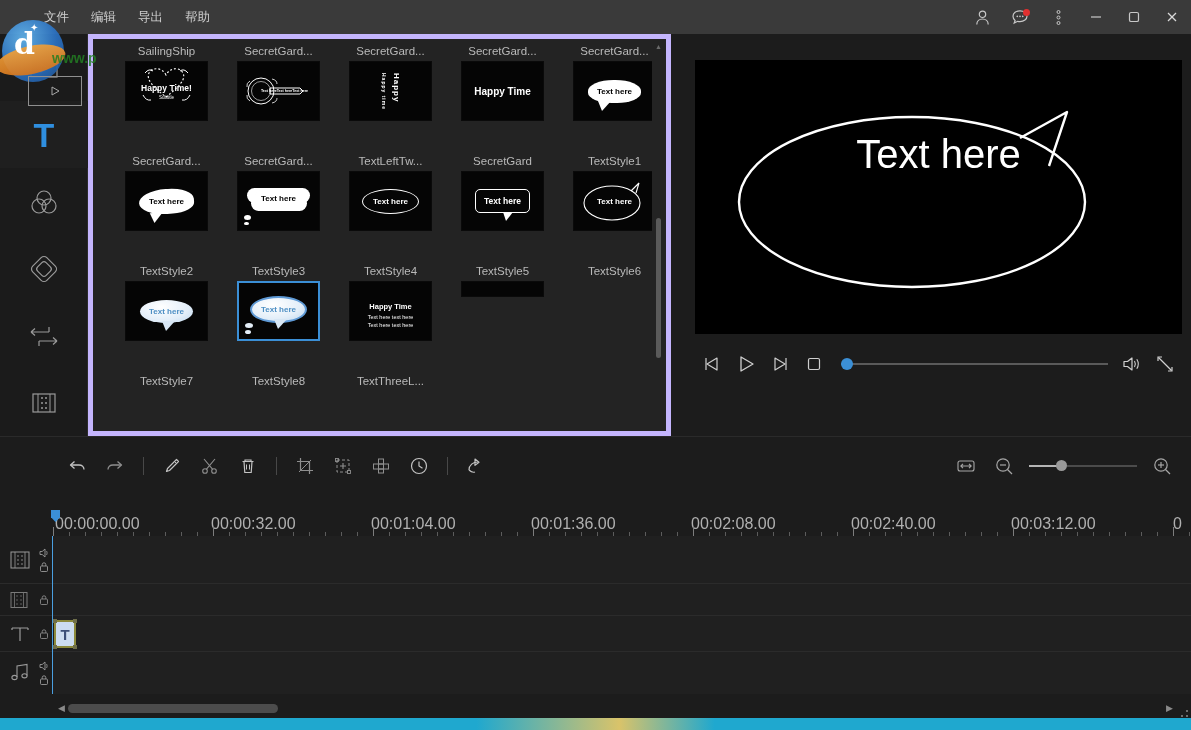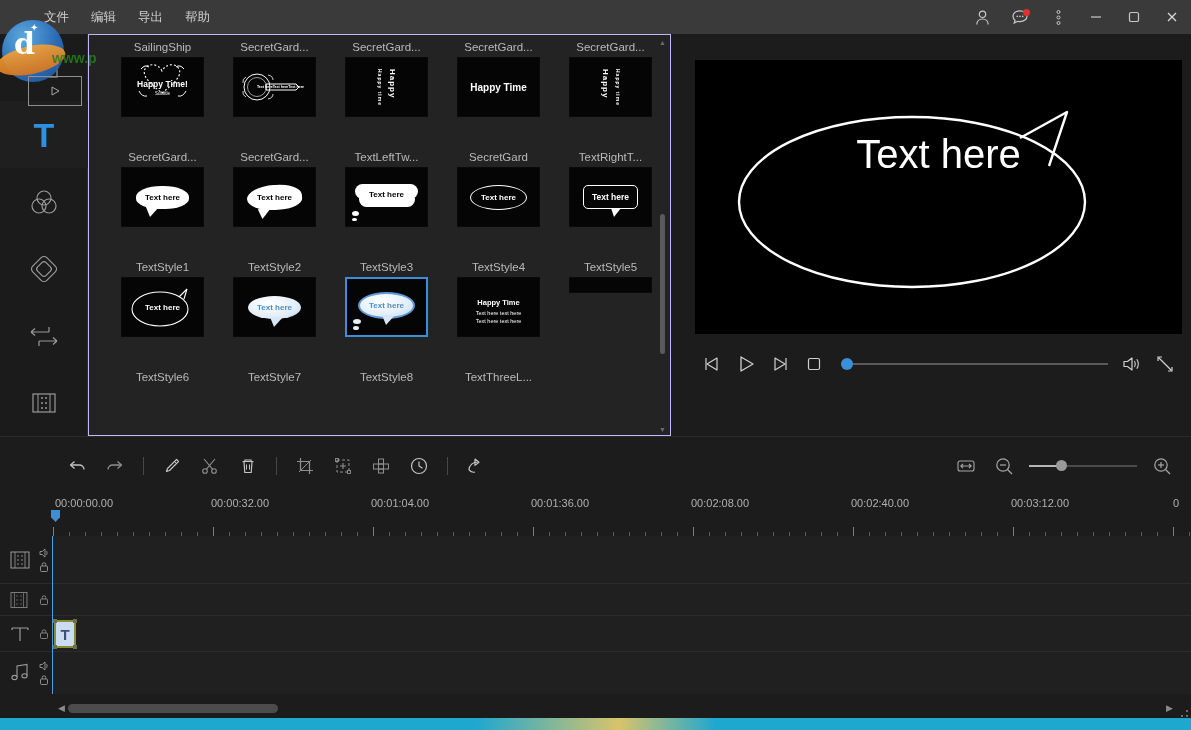--- a/index.html
+++ b/index.html
@@ -39,21 +39,21 @@
   .rail-item {
     width: 88px; height: 67px; display: flex; align-items: center; justify-content: center;
     cursor: pointer;
   }
   .rail-item.active { background: #1f1f1f; }
   .rail-t { font-size: 34px; font-weight: 700; color: #2f8fe0; line-height: 1; font-family: "Liberation Sans", sans-serif; }
 
   
   .tpl-panel {
     position: absolute; left: 88px; top: 34px; width: 583px; height: 402px;
-    background: #232323; border: 1px solid #c4b5fd; overflow: hidden;
+    background: #232323; border: 5px solid #c4b5fd; overflow: hidden;
   }
   .tpl-scroll { position: absolute; inset: 0 14px 0 0; overflow: hidden; }
   .tpl-grid {
     position: absolute; left: 0; top: -38px; width: 569px;
     display: grid; grid-template-columns: repeat(5, 111px);
     column-gap: 1px; row-gap: 0; padding-left: 18px;
   }
   .tpl-cell {
     width: 111px; height: 110px; display: flex; flex-direction: column;
     align-items: center; justify-content: space-between; padding-top: 4px; cursor: pointer;
@@ -159,21 +159,21 @@
   .zoom-slider { width:108px; height:20px; position:relative; margin:0 6px; }
   .zoom-track { position:absolute; top:9px; left:0; right:0; height:2px; background:#4b4b4b; }
   .zoom-fill { position:absolute; top:9px; left:0; width:30px; height:2px; background:#b5b5b5; }
   .zoom-knob { position:absolute; top:4px; left:27px; width:11px; height:11px; border-radius:50%; background:#9a9a9a; }
 
   
   .ruler {
     position:absolute; left:0; top:494px; width:1191px; height:42px;
     background:#1c1c1c; overflow:hidden;
   }
-  .ruler-label { position:absolute; top:3px; font-size:11px; color:#b0b0b0; white-space:nowrap;text-align:center; }
+  .ruler-label { position:absolute; top:21px; font-size:16px; color:#b0b0b0; white-space:nowrap;text-align:center; }
   .tick { position:absolute; bottom:0px; width:1px; background:#5c5c5c; }
   .tick.major { height:9px; background:#7d7d7d; }
   .tick.minor { height:4px; }
 
   .tracks { position:absolute; left:0; top:536px; width:1191px; height:158px; background:#1c1c1c; }
   .track-row { position:absolute; left:0; width:1191px; border-bottom:1px solid #2b2b2b; }
   .track-head {
     position:absolute; left:0; top:0; width:52px; height:100%;
     display:flex; align-items:center; justify-content:flex-start; padding-left:8px;
   }
@@ -392,29 +392,20 @@
         </div>
 
         <div class="tpl-cell">
           <div class="tpl-thumb">
             <div class="th-txt" style="font-size:10px">Happy Time</div>
           </div>
           <div class="tpl-label">SecretGard</div>
         </div>
 
 
-        <div class="tpl-cell">
-          <div class="tpl-thumb">
-            <div style="display:flex;gap:6px;align-items:flex-start">
-              <div class="th-vert" style="font-size:8px">Happy</div>
-              <div class="th-vert" style="font-size:5px">Happy time</div>
-            </div>
-          </div>
-          <div class="tpl-label">TextRightT...</div>
-        </div>
 
         <div class="tpl-cell">
           <div class="tpl-thumb">
             <div class="bubble-fill">
               <span>Text here</span>
             </div>
           </div>
           <div class="tpl-label">TextStyle1</div>
         </div>
 

